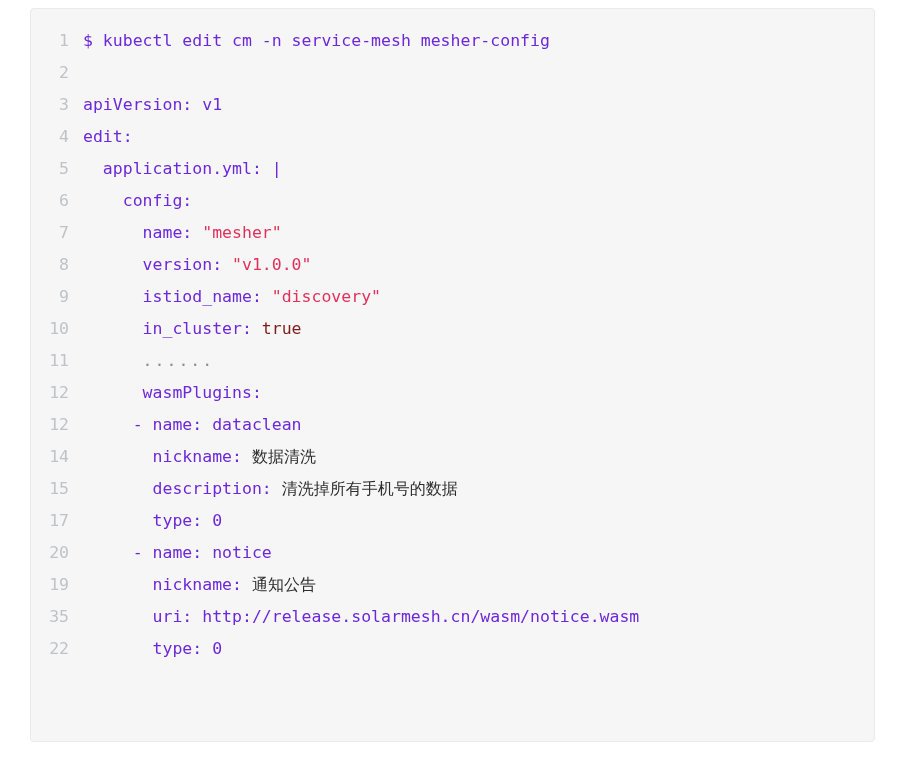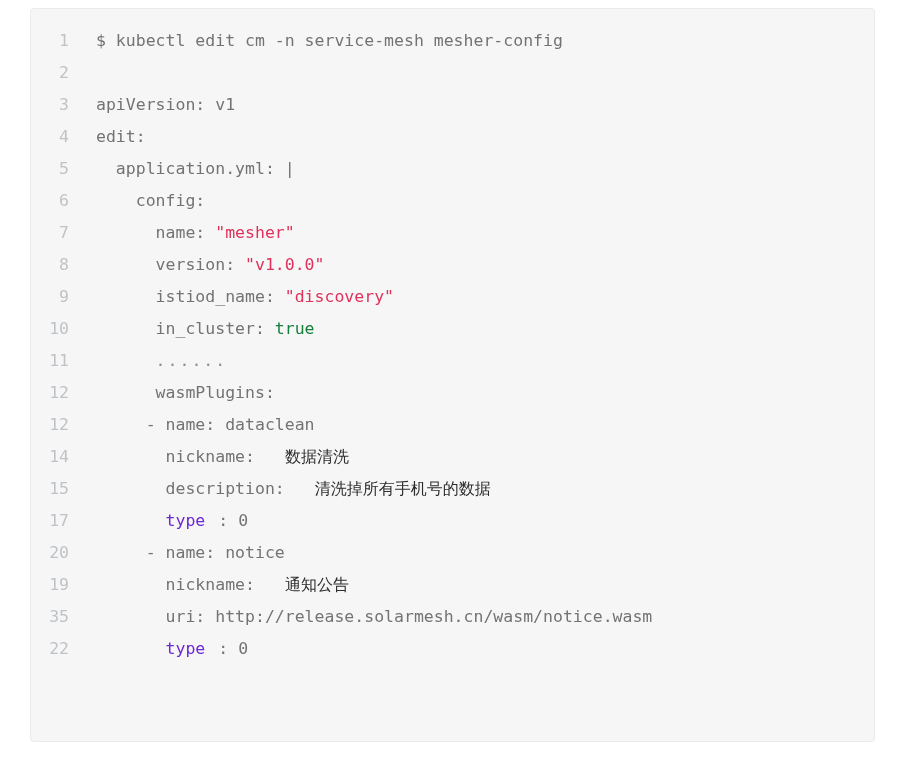--- a/index.html
+++ b/index.html
@@ -56,25 +56,25 @@
   .lc {
     flex: 1 1 auto;
     font-family: "DejaVu Sans Mono", monospace;
     font-size: 16.5px;
     color: #2d2d2d;
     white-space: pre;
   }
 
   
   .t-str   { color: #e0315b; }
-  .t-bool  { color: #15803d; }
+  .t-bool  { color: #7f1d1d; }
   .t-key   { color: #6d28d9; }
-  .t-plain { color: #737373; margin-left: 13px; }
+  .t-plain { color: #6d28d9; }
   .t-dots  { color: #8a8f94; letter-spacing: 2px; }
-  .t-cjk   { font-family: "DejaVu Sans", sans-serif; font-size: 16px; margin-left: 20px; }
+  .t-cjk   { font-family: "DejaVu Sans", sans-serif; font-size: 16px; }
 </style>
 </head>
 <body>
 
 <div class="code-card">
   <div class="code-lines" id="code-lines">
       <div class="code-line"><span class="ln">1</span><span class="lc"><span class="t-plain">$ kubectl edit cm -n service-mesh mesher-config</span></span></div>
       <div class="code-line"><span class="ln">2</span><span class="lc"><span class="t-plain"></span></span></div>
       <div class="code-line"><span class="ln">3</span><span class="lc"><span class="t-plain">apiVersion: v1</span></span></div>
       <div class="code-line"><span class="ln">4</span><span class="lc"><span class="t-plain">edit:</span></span></div>

